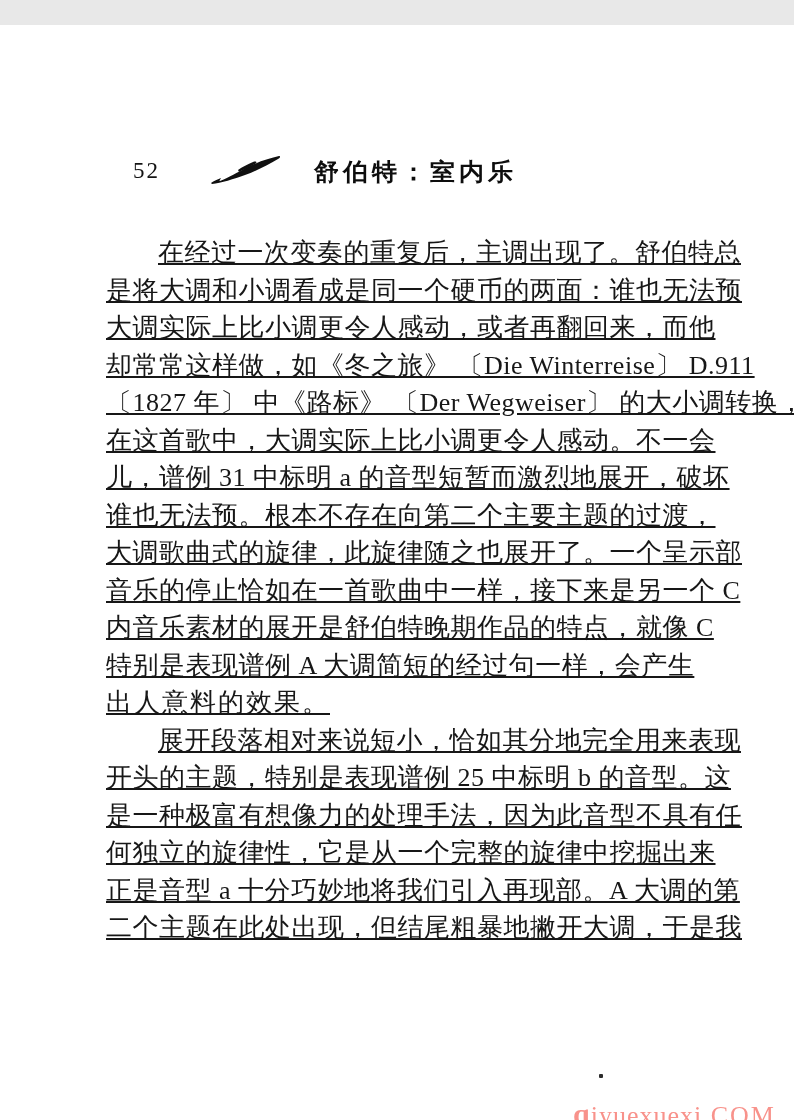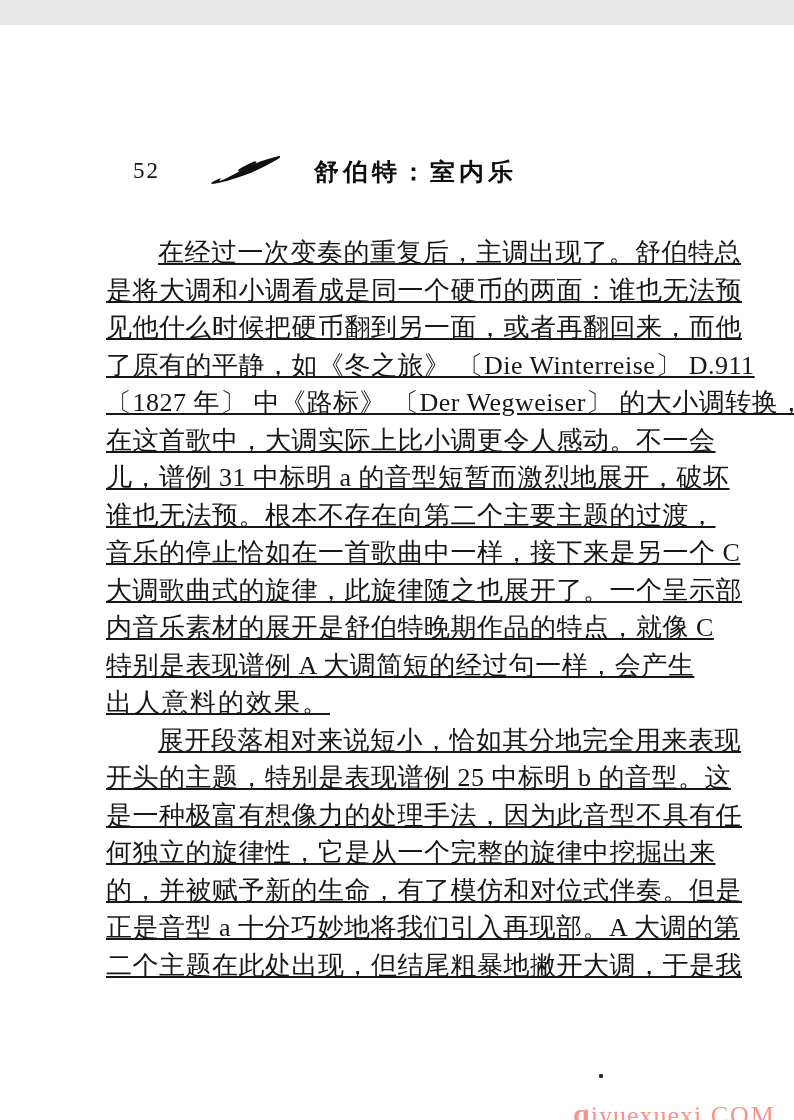--- a/index.html
+++ b/index.html
@@ -109,38 +109,37 @@
         <path d="M30 14 C34 11 40 8 45 6 C48 5 50 6 47 8 C42 11 35 14 31 16 Z" fill="#101010"></path>
       </svg>
     </span>
     <span class="head-title">舒伯特：室内乐</span>
   </div>
 
   <div class="text-block">
     <div class="para closed">
         <div class="line">在经过一次变奏的重复后，主调出现了。舒伯特总</div>
         <div class="line">是将大调和小调看成是同一个硬币的两面：谁也无法预</div>
-        <div class="line">见他什么时候把硬币翻到另一面，或者再翻回来，而他</div>
-        <div class="line">了原有的平静，如《冬之旅》 〔Die Winterreise〕 D.911</div>
+        <div class="line">大调实际上比小调更令人感动，或者再翻回来，而他</div>
+        <div class="line">却常常这样做，如《冬之旅》 〔Die Winterreise〕 D.911</div>
         <div class="line">〔1827 年〕 中《路标》 〔Der Wegweiser〕 的大小调转换，</div>
         <div class="line">在这首歌中，大调实际上比小调更令人感动。不一会</div>
         <div class="line">儿，谱例 31 中标明 a 的音型短暂而激烈地展开，破坏</div>
         <div class="line">谁也无法预。根本不存在向第二个主要主题的过渡，</div>
+        <div class="line">大调歌曲式的旋律，此旋律随之也展开了。一个呈示部</div>
         <div class="line">音乐的停止恰如在一首歌曲中一样，接下来是另一个 C</div>
-        <div class="line">大调歌曲式的旋律，此旋律随之也展开了。一个呈示部</div>
         <div class="line">内音乐素材的展开是舒伯特晚期作品的特点，就像 C</div>
         <div class="line">特别是表现谱例 A 大调简短的经过句一样，会产生</div>
         <div class="line">出人意料的效果。</div>
       </div>
     <div class="para">
         <div class="line">展开段落相对来说短小，恰如其分地完全用来表现</div>
         <div class="line">开头的主题，特别是表现谱例 25 中标明 b 的音型。这</div>
         <div class="line">是一种极富有想像力的处理手法，因为此音型不具有任</div>
         <div class="line">何独立的旋律性，它是从一个完整的旋律中挖掘出来</div>
-        <div class="line">的，并被赋予新的生命，有了模仿和对位式伴奏。但是</div>
         <div class="line">正是音型 a 十分巧妙地将我们引入再现部。A 大调的第</div>
         <div class="line">二个主题在此处出现，但结尾粗暴地撇开大调，于是我</div>
       </div>
   </div>
 
   <div class="speck"></div>
 
   <div class="watermark">
     <span class="wm-lead">q</span><span>iyuexuexi</span><span class="wm-tld">.COM</span>
   </div>

